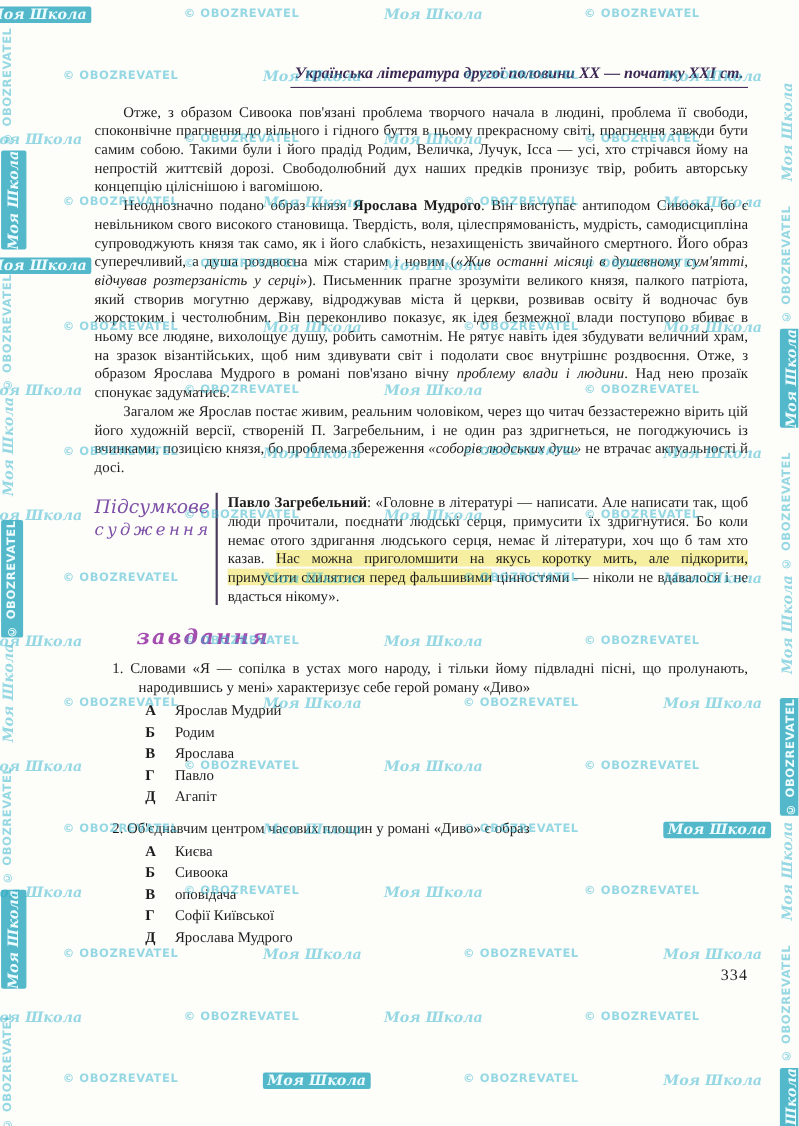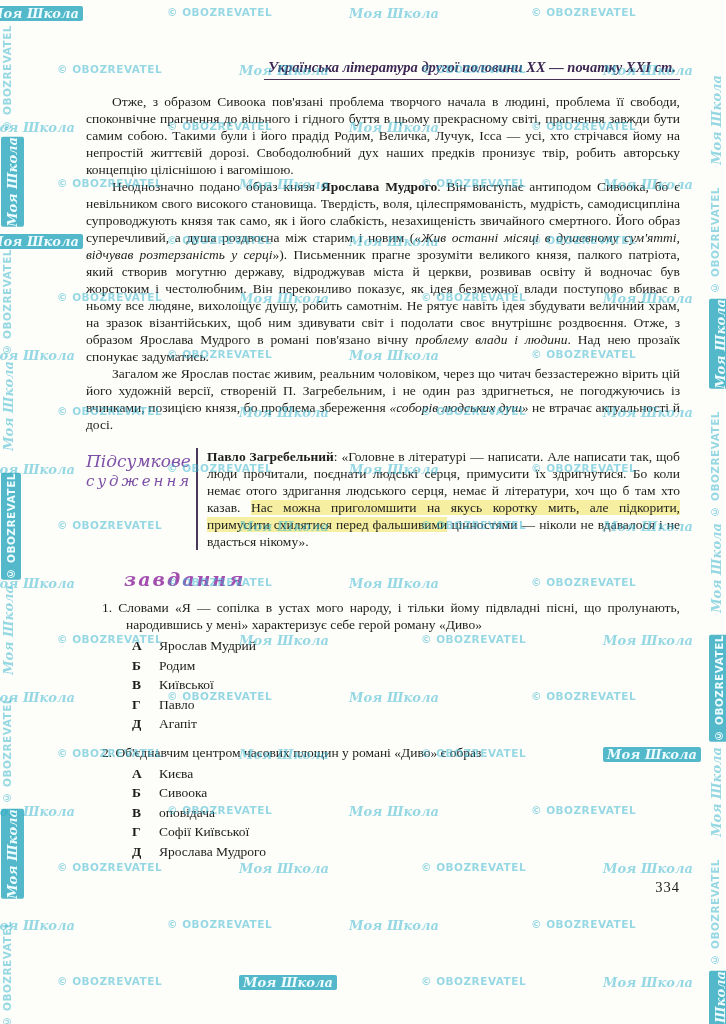--- a/index.html
+++ b/index.html
@@ -58,21 +58,21 @@
           <div class="option">
             <span class="opt-letter">А</span>
             <span class="opt-text">Ярослав Мудрий</span>
           </div>
           <div class="option">
             <span class="opt-letter">Б</span>
             <span class="opt-text">Родим</span>
           </div>
           <div class="option">
             <span class="opt-letter">В</span>
-            <span class="opt-text">Київської</span>
+            <span class="opt-text">Ярослава</span>
           </div>
           <div class="option">
             <span class="opt-letter">Г</span>
             <span class="opt-text">Павло</span>
           </div>
           <div class="option">
             <span class="opt-letter">Д</span>
             <span class="opt-text">Агапіт</span>
           </div>
         </div>

